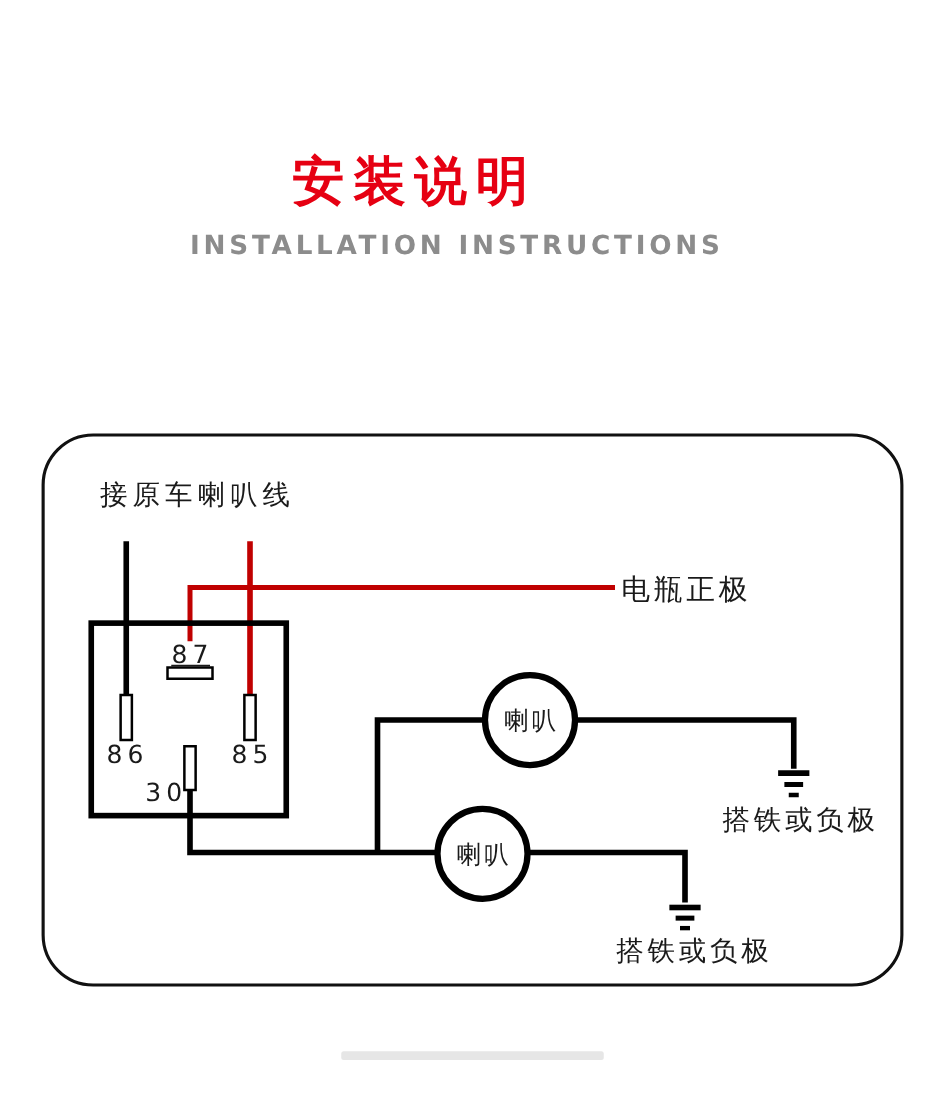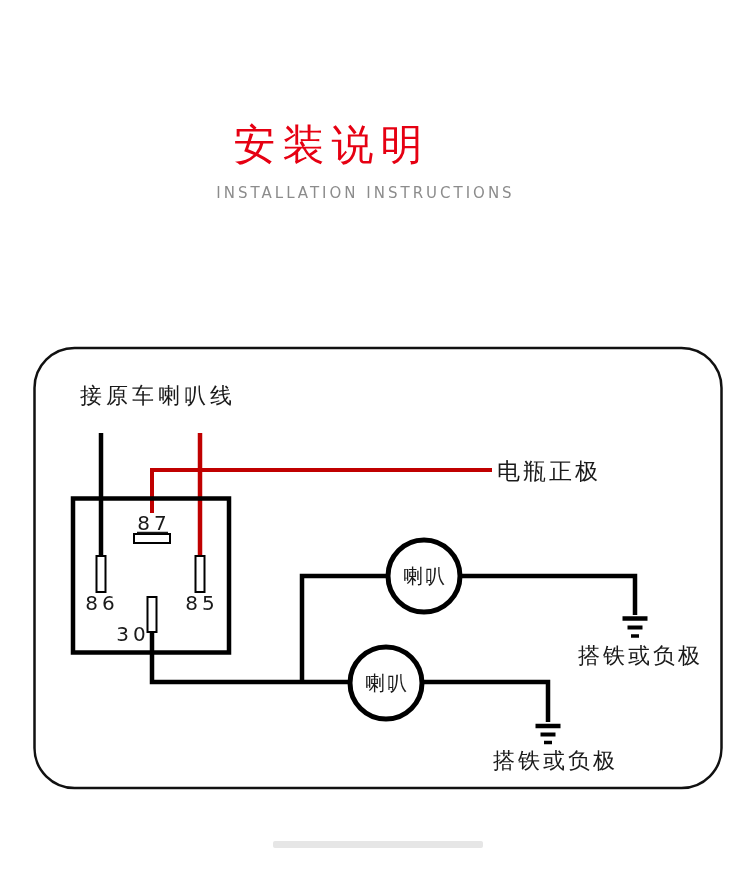--- a/index.html
+++ b/index.html
@@ -11,34 +11,34 @@
     overflow: hidden;
     font-family: "DejaVu Sans", "Liberation Sans", sans-serif;
   }
   .main-title {
     position: absolute;
     top: 118px;
     left: 0;
     width: 656px;
     text-align: center;
     font-size: 42px;
-    font-weight: 400;
+    font-weight: 700;
     letter-spacing: 7px;
     text-indent: 7px;
     color: #e60012;
     line-height: 1.3;
   }
   .sub-title {
     position: absolute;
     top: 184px;
     left: 0;
     width: 728px;
     text-align: center;
-    font-size: 15px;
-    font-weight: 400;
+    font-size: 21px;
+    font-weight: 700;
     letter-spacing: 3px;
     text-indent: 3px;
     color: #8c8c8c;
   }
   .diagram-heading {
     position: absolute;
     top: 266px;
     left: 0;
     width: 750px;
     text-align: center;

